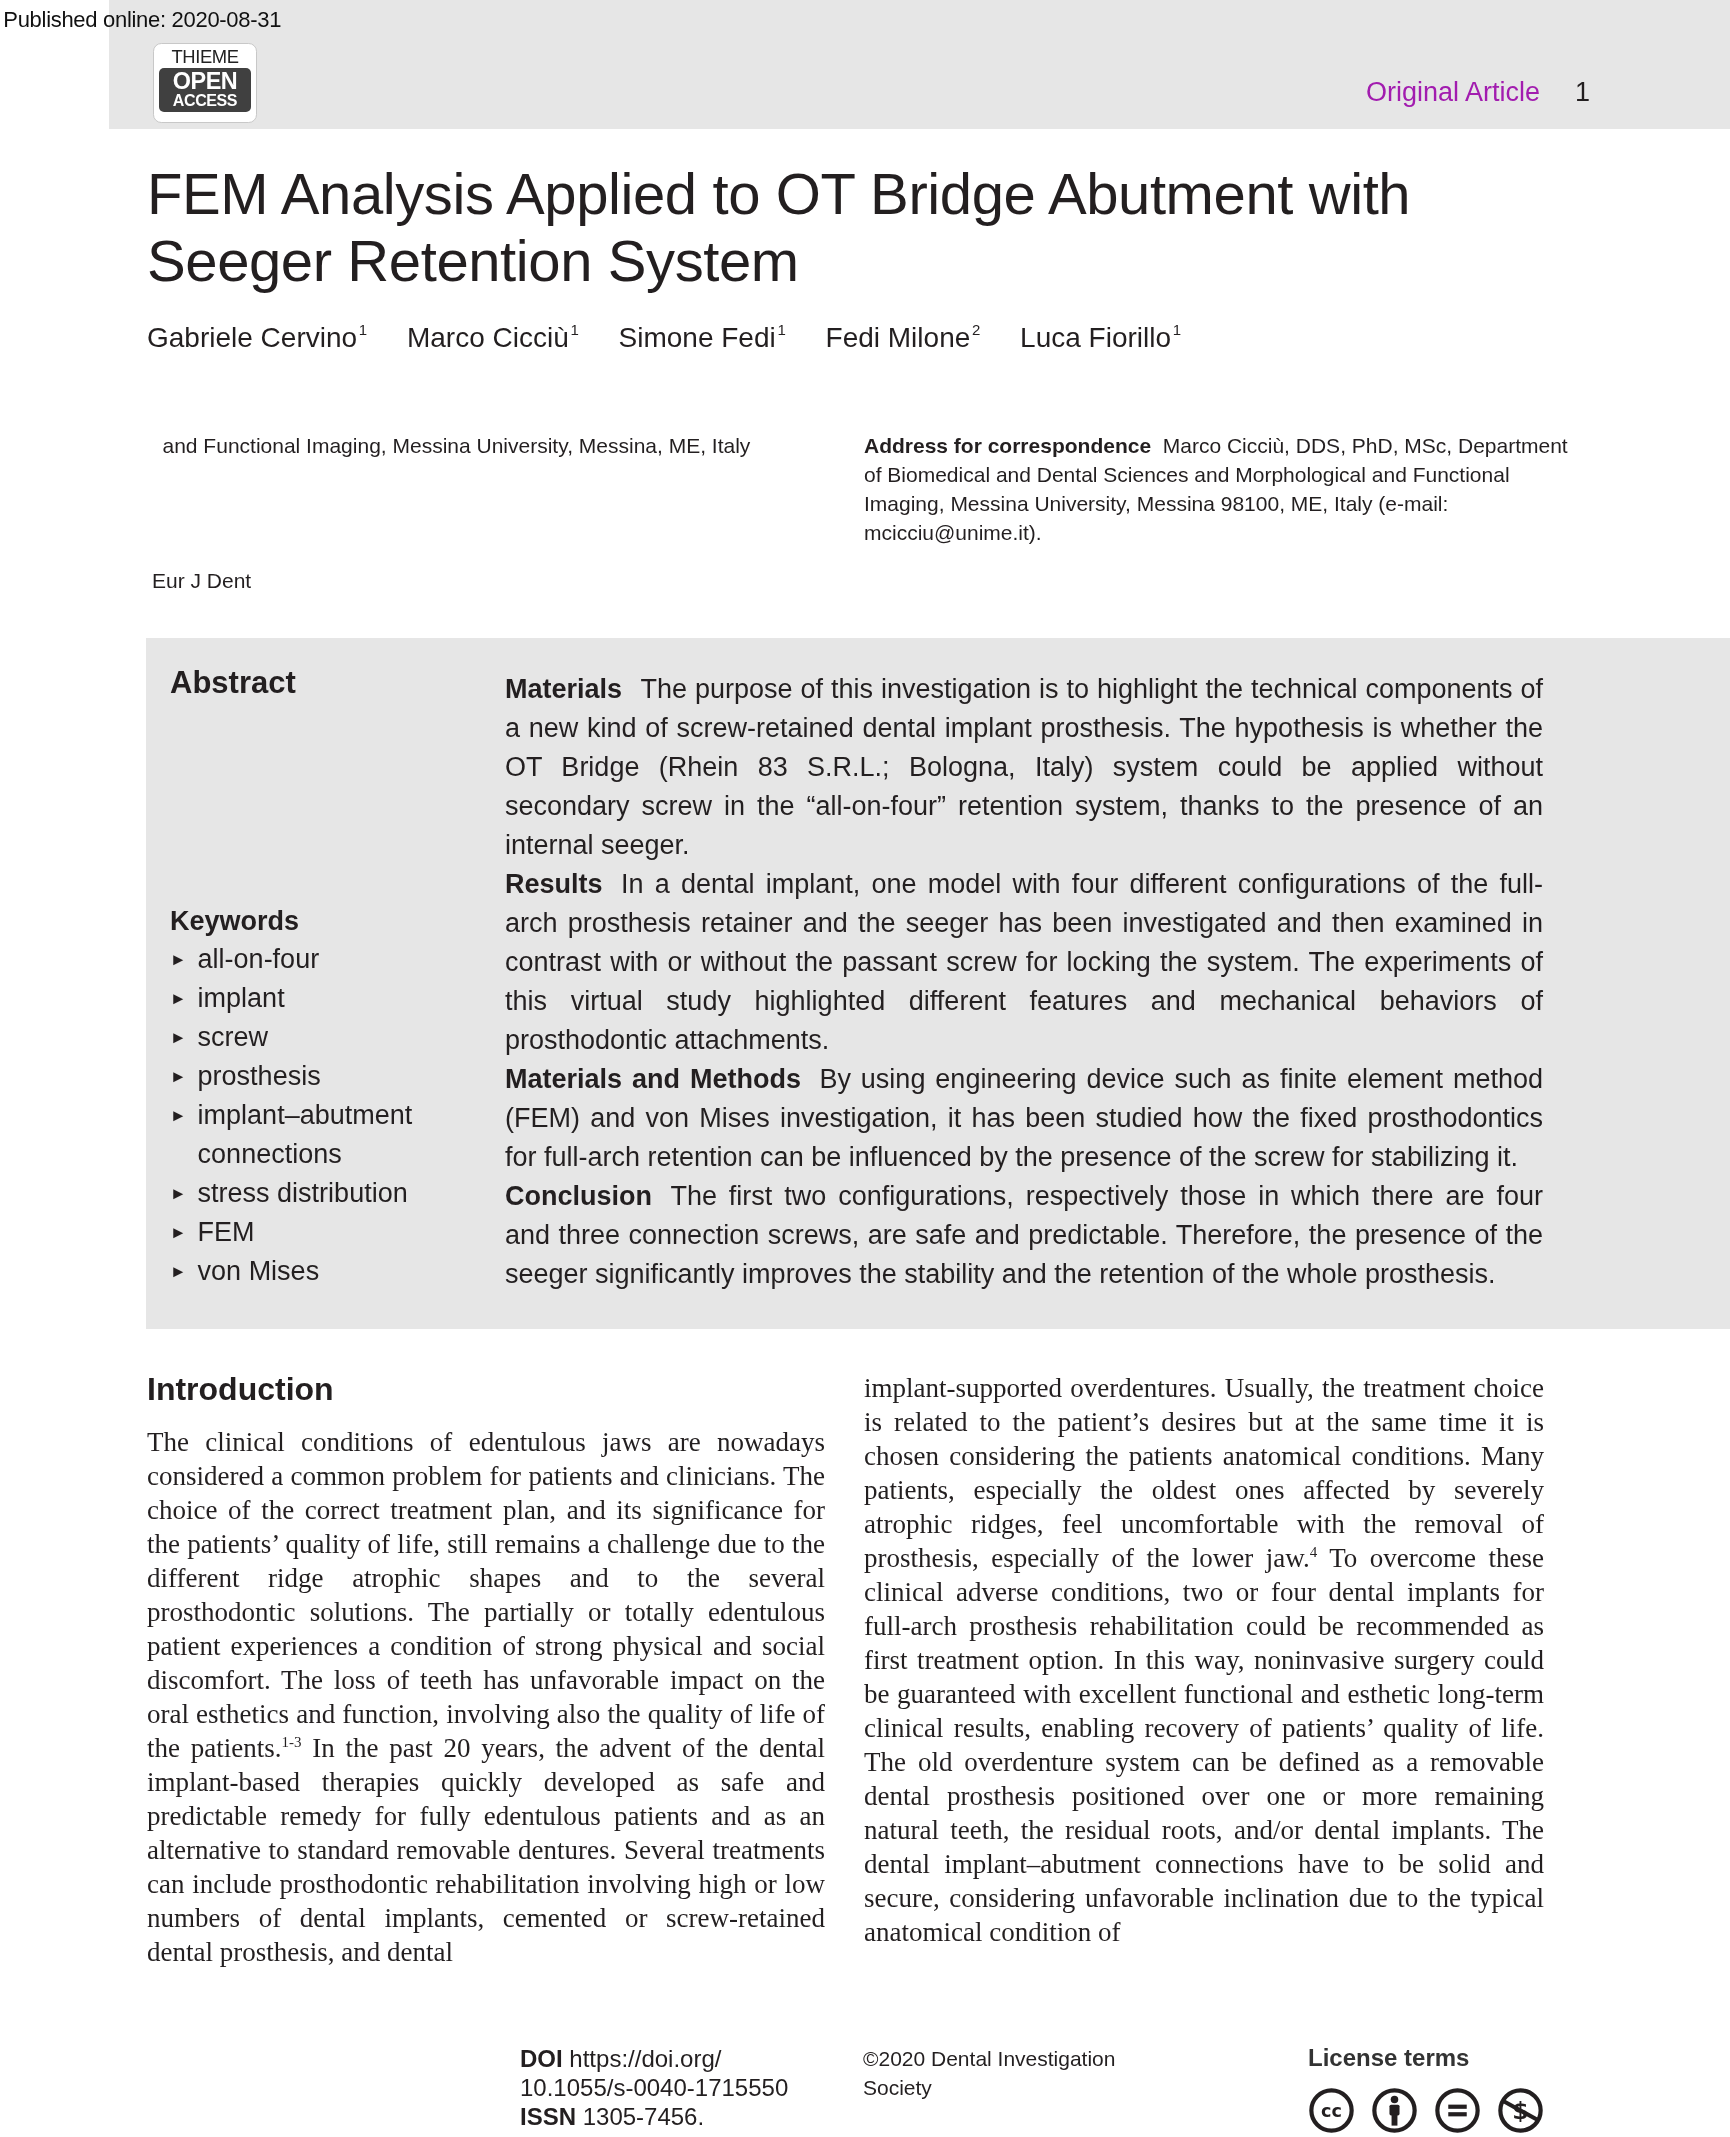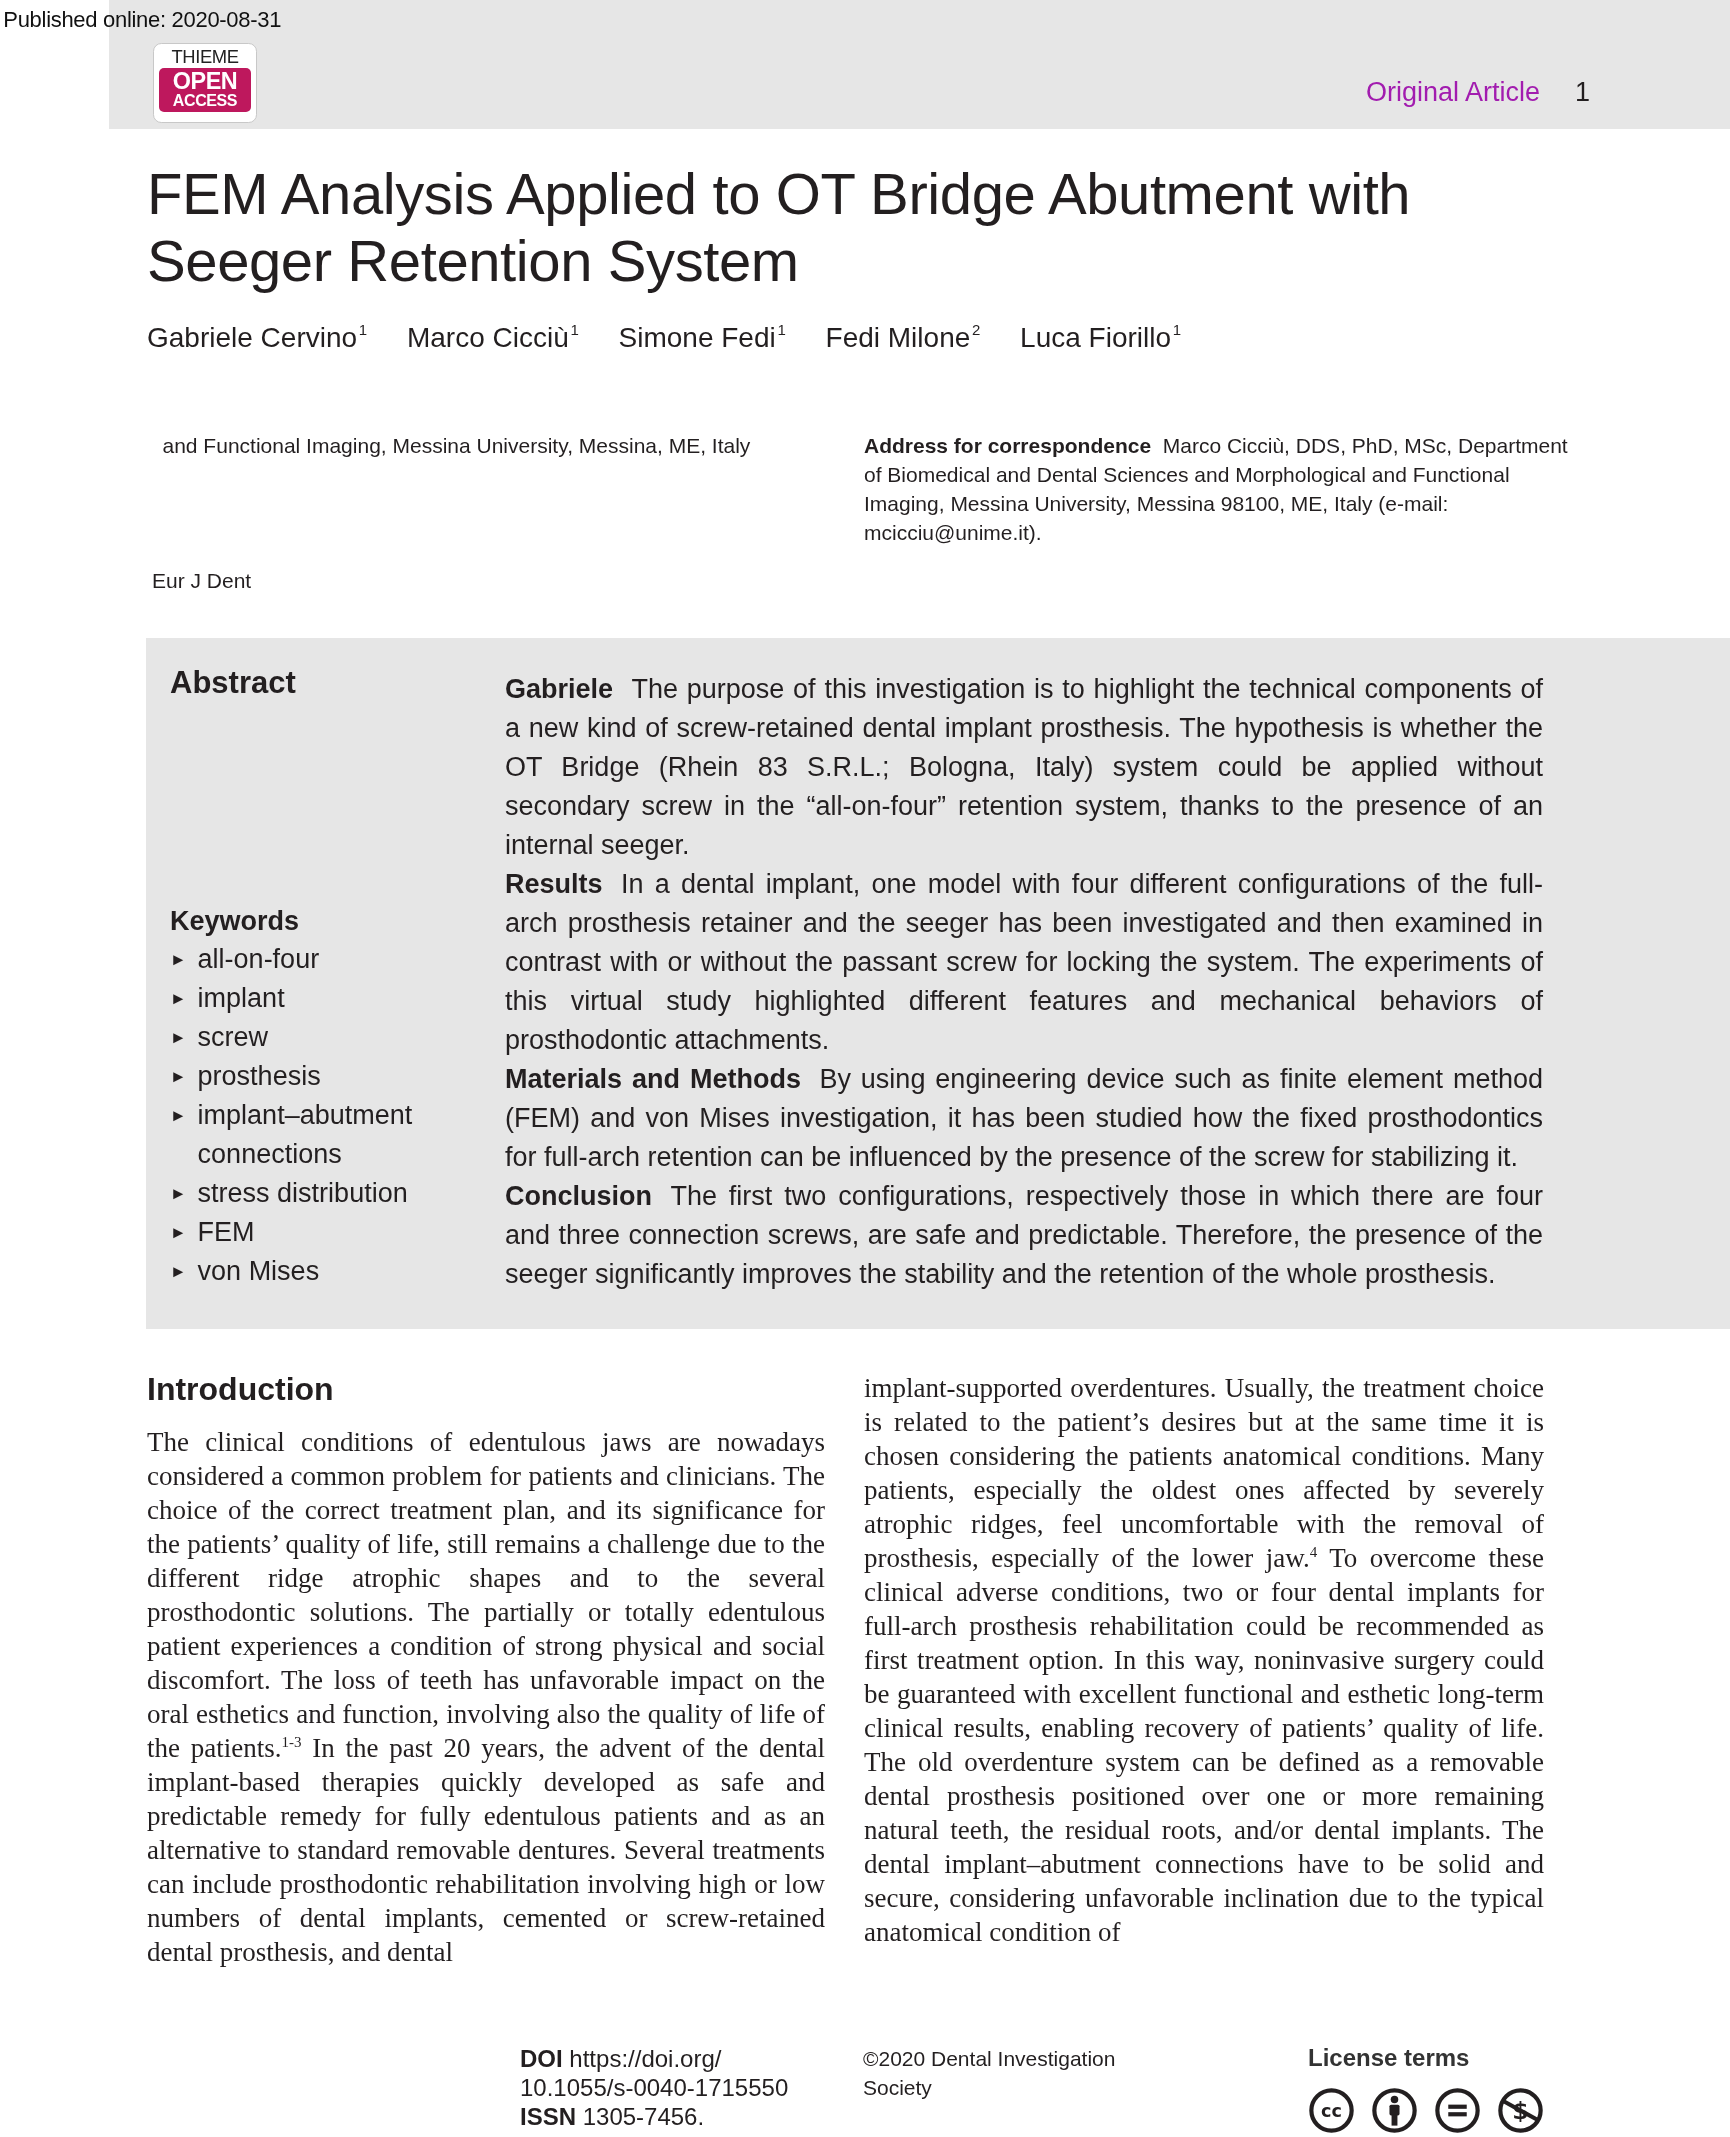--- a/index.html
+++ b/index.html
@@ -16,21 +16,21 @@
   .header-band {
     left: 109px; top: 0; width: 1621px; height: 129px; background: #e6e6e6;
   }
   .logo {
     left: 153px; top: 43px; width: 104px; height: 80px; background: #fff;
     border: 1.7px solid #c8c8c8; border-radius: 8.3px; box-sizing: border-box;
     text-align: center; z-index: 2;
   }
   .logo .thieme { font-size: 18.4px; font-weight: 400; line-height: 20px; margin-top: 3.3px; color: #222; letter-spacing: -0.4px; }
   .logo .oa {
-    margin: 0.8px 5px 0 5px; background: #be185d; color: #fff; border-radius: 5px;
+    margin: 0.8px 5px 0 5px; background: #404040; color: #fff; border-radius: 5px;
     padding: 1.7px 0 2.5px 0; line-height: 20px;
   }
   .logo .oa .open { font-size: 23.4px; font-weight: 700; display: block; line-height: 23.4px; letter-spacing: -0.4px; }
   .logo .oa .access { font-size: 16px; font-weight: 700; display: block; line-height: 16.7px; letter-spacing: -0.4px; }
   .orig {
     left: 1366px; top: 77px; font-size: 27px; color: #a21caf; z-index: 2;
   }
   .pagenum { left: 1575px; top: 77px; font-size: 27px; z-index: 2; }
 
   .title {
@@ -121,21 +121,21 @@
 <div class="abs corr">
   <b>Address for correspondence</b>&nbsp;&nbsp;<span>Marco Cicciù, DDS, PhD, MSc, Department of Biomedical and Dental Sciences and Morphological and Functional Imaging, Messina University, Messina 98100, ME, Italy (e-mail: mcicciu@unime.it).</span>
 </div>
 
 <div class="abs journal">Eur J Dent</div>
 
 <div class="abs abstract-box"></div>
 <div class="abs abs-heading">Abstract</div>
 
 <div class="abs abs-text">
-  <p><b>Gabriele</b><span>The purpose of this investigation is to highlight the technical components of a new kind of screw-retained dental implant prosthesis. The hypothesis is whether the OT Bridge (Rhein 83 S.R.L.; Bologna, Italy) system could be applied without secondary screw in the “all-on-four” retention system, thanks to the presence of an internal seeger.</span></p>
+  <p><b>Materials</b><span>The purpose of this investigation is to highlight the technical components of a new kind of screw-retained dental implant prosthesis. The hypothesis is whether the OT Bridge (Rhein 83 S.R.L.; Bologna, Italy) system could be applied without secondary screw in the “all-on-four” retention system, thanks to the presence of an internal seeger.</span></p>
   <p><b>Results</b><span>In a dental implant, one model with four different configurations of the full-arch prosthesis retainer and the seeger has been investigated and then examined in contrast with or without the passant screw for locking the system. The experiments of this virtual study highlighted different features and mechanical behaviors of prosthodontic attachments.</span></p>
   <p><b>Materials and Methods</b><span>By using engineering device such as finite element method (FEM) and von Mises investigation, it has been studied how the fixed prosthodontics for full-arch retention can be influenced by the presence of the screw for stabilizing it.</span></p>
   <p><b>Conclusion</b><span>The first two configurations, respectively those in which there are four and three connection screws, are safe and predictable. Therefore, the presence of the seeger significantly improves the stability and the retention of the whole prosthesis.</span></p>
 </div>
 
 <div class="abs kw-heading">Keywords</div>
 <ul class="abs kw-list">
   <li><span class="arrow">►</span><span>all-on-four</span></li>
   <li><span class="arrow">►</span><span>implant</span></li>
   <li><span class="arrow">►</span><span>screw</span></li>

